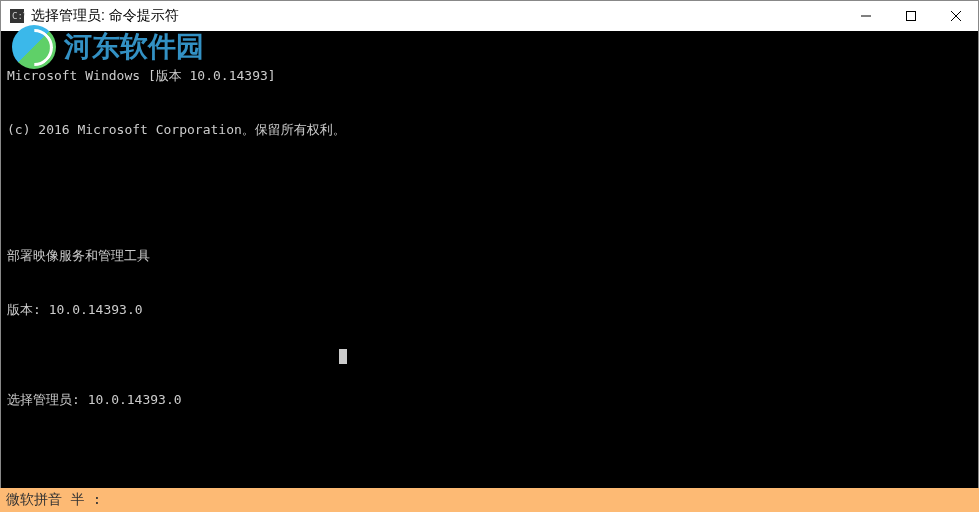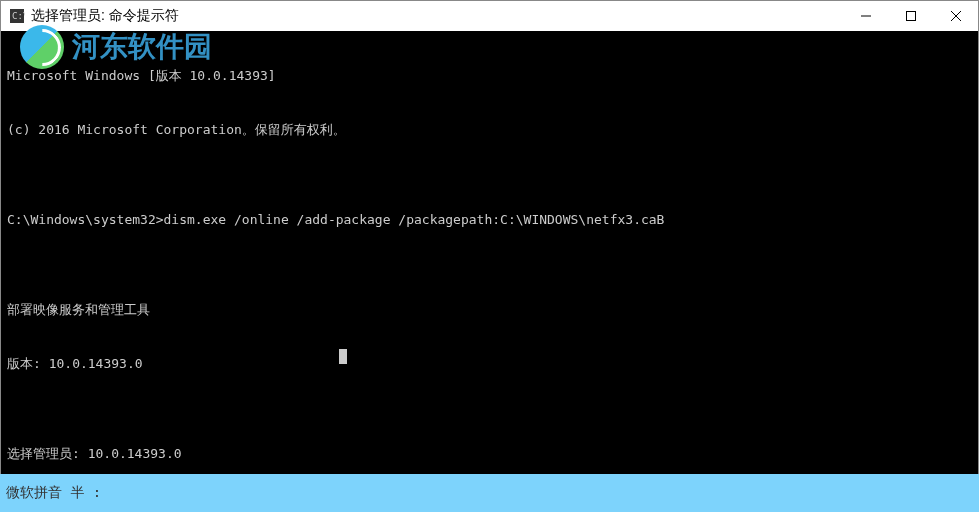--- a/index.html
+++ b/index.html
@@ -83,33 +83,33 @@
       background: #ccc;
       position: absolute;
       left: 338px;
       top: 318px;
     }
     .ime-bar {
       position: absolute;
       bottom: 0;
       left: 0;
       right: 0;
-      height: 38px;
-      background: #7dd3fc;
+      height: 24px;
+      background: #fdba74;
       color: #333;
       font-size: 14px;
       font-family: "SimSun", "NSimSun", monospace;
       padding-left: 6px;
       display: flex;
       align-items: center;
     }
     .watermark {
       position: absolute;
       top: 25px;
-      left: 20px;
+      left: 12px;
       color: rgba(60, 170, 230, 0.85);
       font-size: 28px;
       font-weight: bold;
       font-family: "Microsoft YaHei", sans-serif;
       pointer-events: none;
       display: flex;
       align-items: center;
       z-index: 10;
     }
     .watermark-logo {
@@ -167,21 +167,20 @@
             <line x1="10" y1="0" x2="0" y2="10" stroke="#000" stroke-width="1"></line>
           </svg>
       </div>
     </div>
   </div>
 
   <div class="terminal">
     <span class="line">Microsoft Windows [版本 10.0.14393]</span>
     <span class="line">(c) 2016 Microsoft Corporation。保留所有权利。</span>
     <span class="line"></span>
-    <span class="line">C:\Windows\system32&gt;dism.exe /online /add-package /packagepath:C:\WINDOWS\netfx3.caB</span>
     <span class="line"></span>
     <span class="line">部署映像服务和管理工具</span>
     <span class="line">版本: 10.0.14393.0</span>
     <span class="line"></span>
     <span class="line">选择管理员: 10.0.14393.0</span>
     <span class="line"></span>
     
     
     
     <span class="line"></span>

